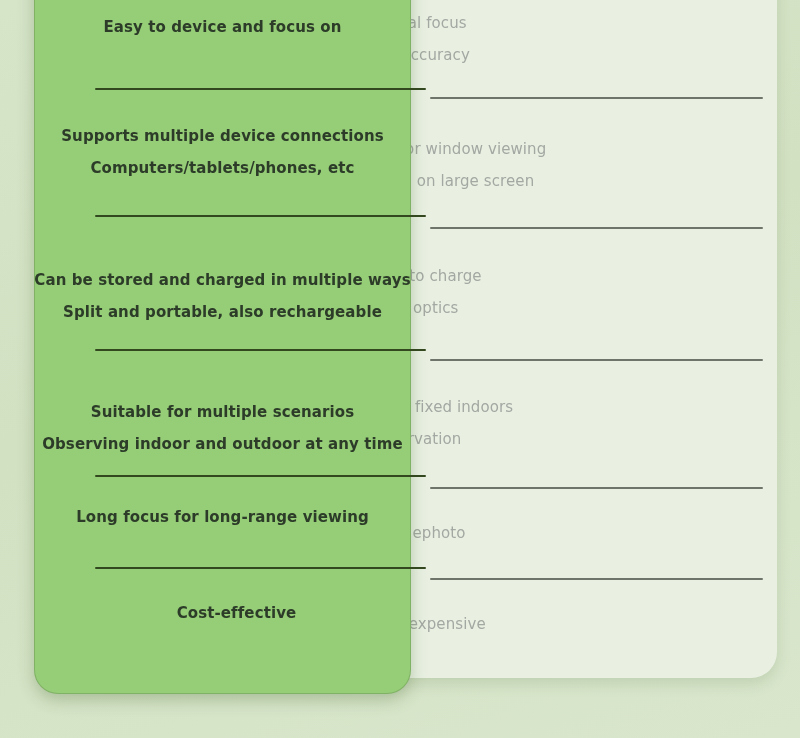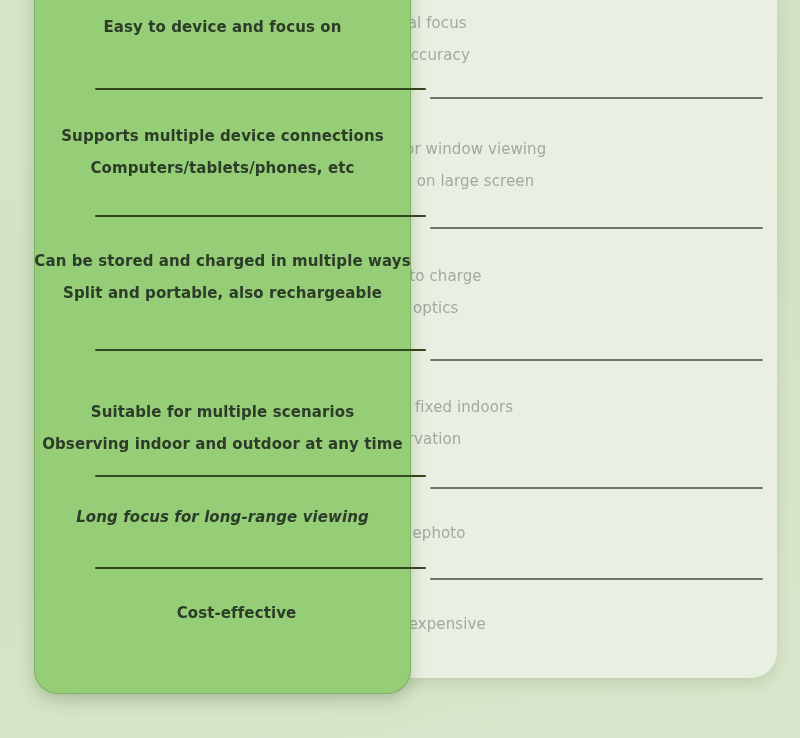--- a/index.html
+++ b/index.html
@@ -163,31 +163,31 @@
 
     <div class="row" style="top:12px; height:122px;">
       <div class="row-line">Easy to device and focus on</div>
     </div>
 
     <div class="row" style="top:134px; height:127px;">
       <div class="row-line">Supports multiple device connections</div>
       <div class="row-line">Computers/tablets/phones, etc</div>
     </div>
 
-    <div class="row" style="top:256px; height:134px;">
+    <div class="row" style="top:275px; height:134px;">
       <div class="row-line">Can be stored and charged in multiple ways</div>
       <div class="row-line">Split and portable, also rechargeable</div>
     </div>
 
     <div class="row" style="top:395px; height:157px;">
       <div class="row-line">Suitable for multiple scenarios</div>
       <div class="row-line">Observing indoor and outdoor at any time</div>
     </div>
 
-    <div class="row" style="top:521px; height:84px;font-style:italic;">
+    <div class="row" style="top:521px; height:84px;">
       <div class="row-line">Long focus for long-range viewing</div>
     </div>
 
     <div class="row" style="top:613px; height:92px;margin-left:14px;">
       <div class="row-line">Cost-effective</div>
     </div>
 
     <div class="divider pros-div" style="top:133px;"></div>
     <div class="divider pros-div" style="top:260px;"></div>
     <div class="divider pros-div" style="top:394px;"></div>

